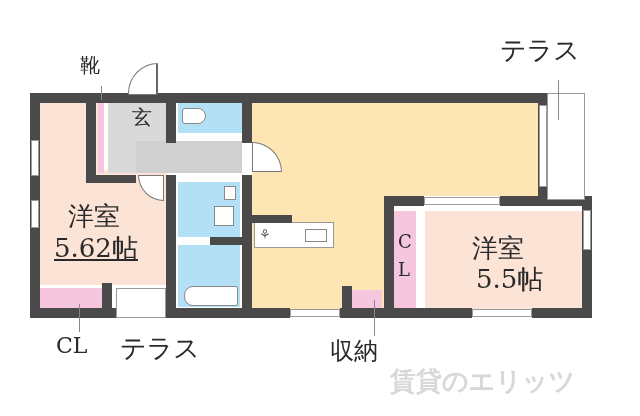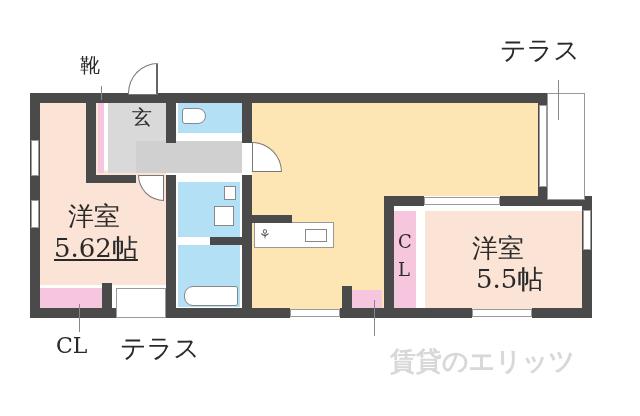--- a/index.html
+++ b/index.html
@@ -88,21 +88,22 @@
   <div class="label" style="left:132px;top:106px;font-size:20px;">玄</div>
   <div class="label" style="left:500px;top:36px;font-size:26px;">テラス</div>
   <div class="label" style="left:68px;top:202px;font-size:26px;">洋室</div>
   <div class="label" style="left:54px;top:234px;font-size:26px;text-decoration:underline;">5.62帖</div>
   <div class="label" style="left:472px;top:234px;font-size:26px;">洋室</div>
   <div class="label" style="left:460px;top:265px;font-size:26px;margin-left:16px;">5.5帖</div>
   <div class="label" style="left:398px;top:232px;font-size:18px;">C</div>
   <div class="label" style="left:398px;top:260px;font-size:18px;">L</div>
   <div class="label" style="left:56px;top:334px;font-size:22px;">CL</div>
   <div class="label" style="left:120px;top:334px;font-size:26px;">テラス</div>
+  <div class="label" style="left:330px;top:338px;font-size:24px;">収納</div>
 
   <div class="thin" style="left:101px;top:86px;width:1px;height:14px;"></div>
   <div class="thin" style="left:79px;top:304px;width:1px;height:28px;"></div>
   <div class="thin" style="left:374px;top:300px;width:1px;height:36px;"></div>
   <div class="thin" style="left:558px;top:80px;width:1px;height:40px;"></div>
 
-  <div class="watermark" style="left:390px;top:344px;font-size:26px;text-align:right;">賃貸のエリッツ</div>
+  <div class="watermark" style="left:390px;top:364px;font-size:26px;text-align:right;">賃貸のエリッツ</div>
 
 </div>
 
 </body></html>

